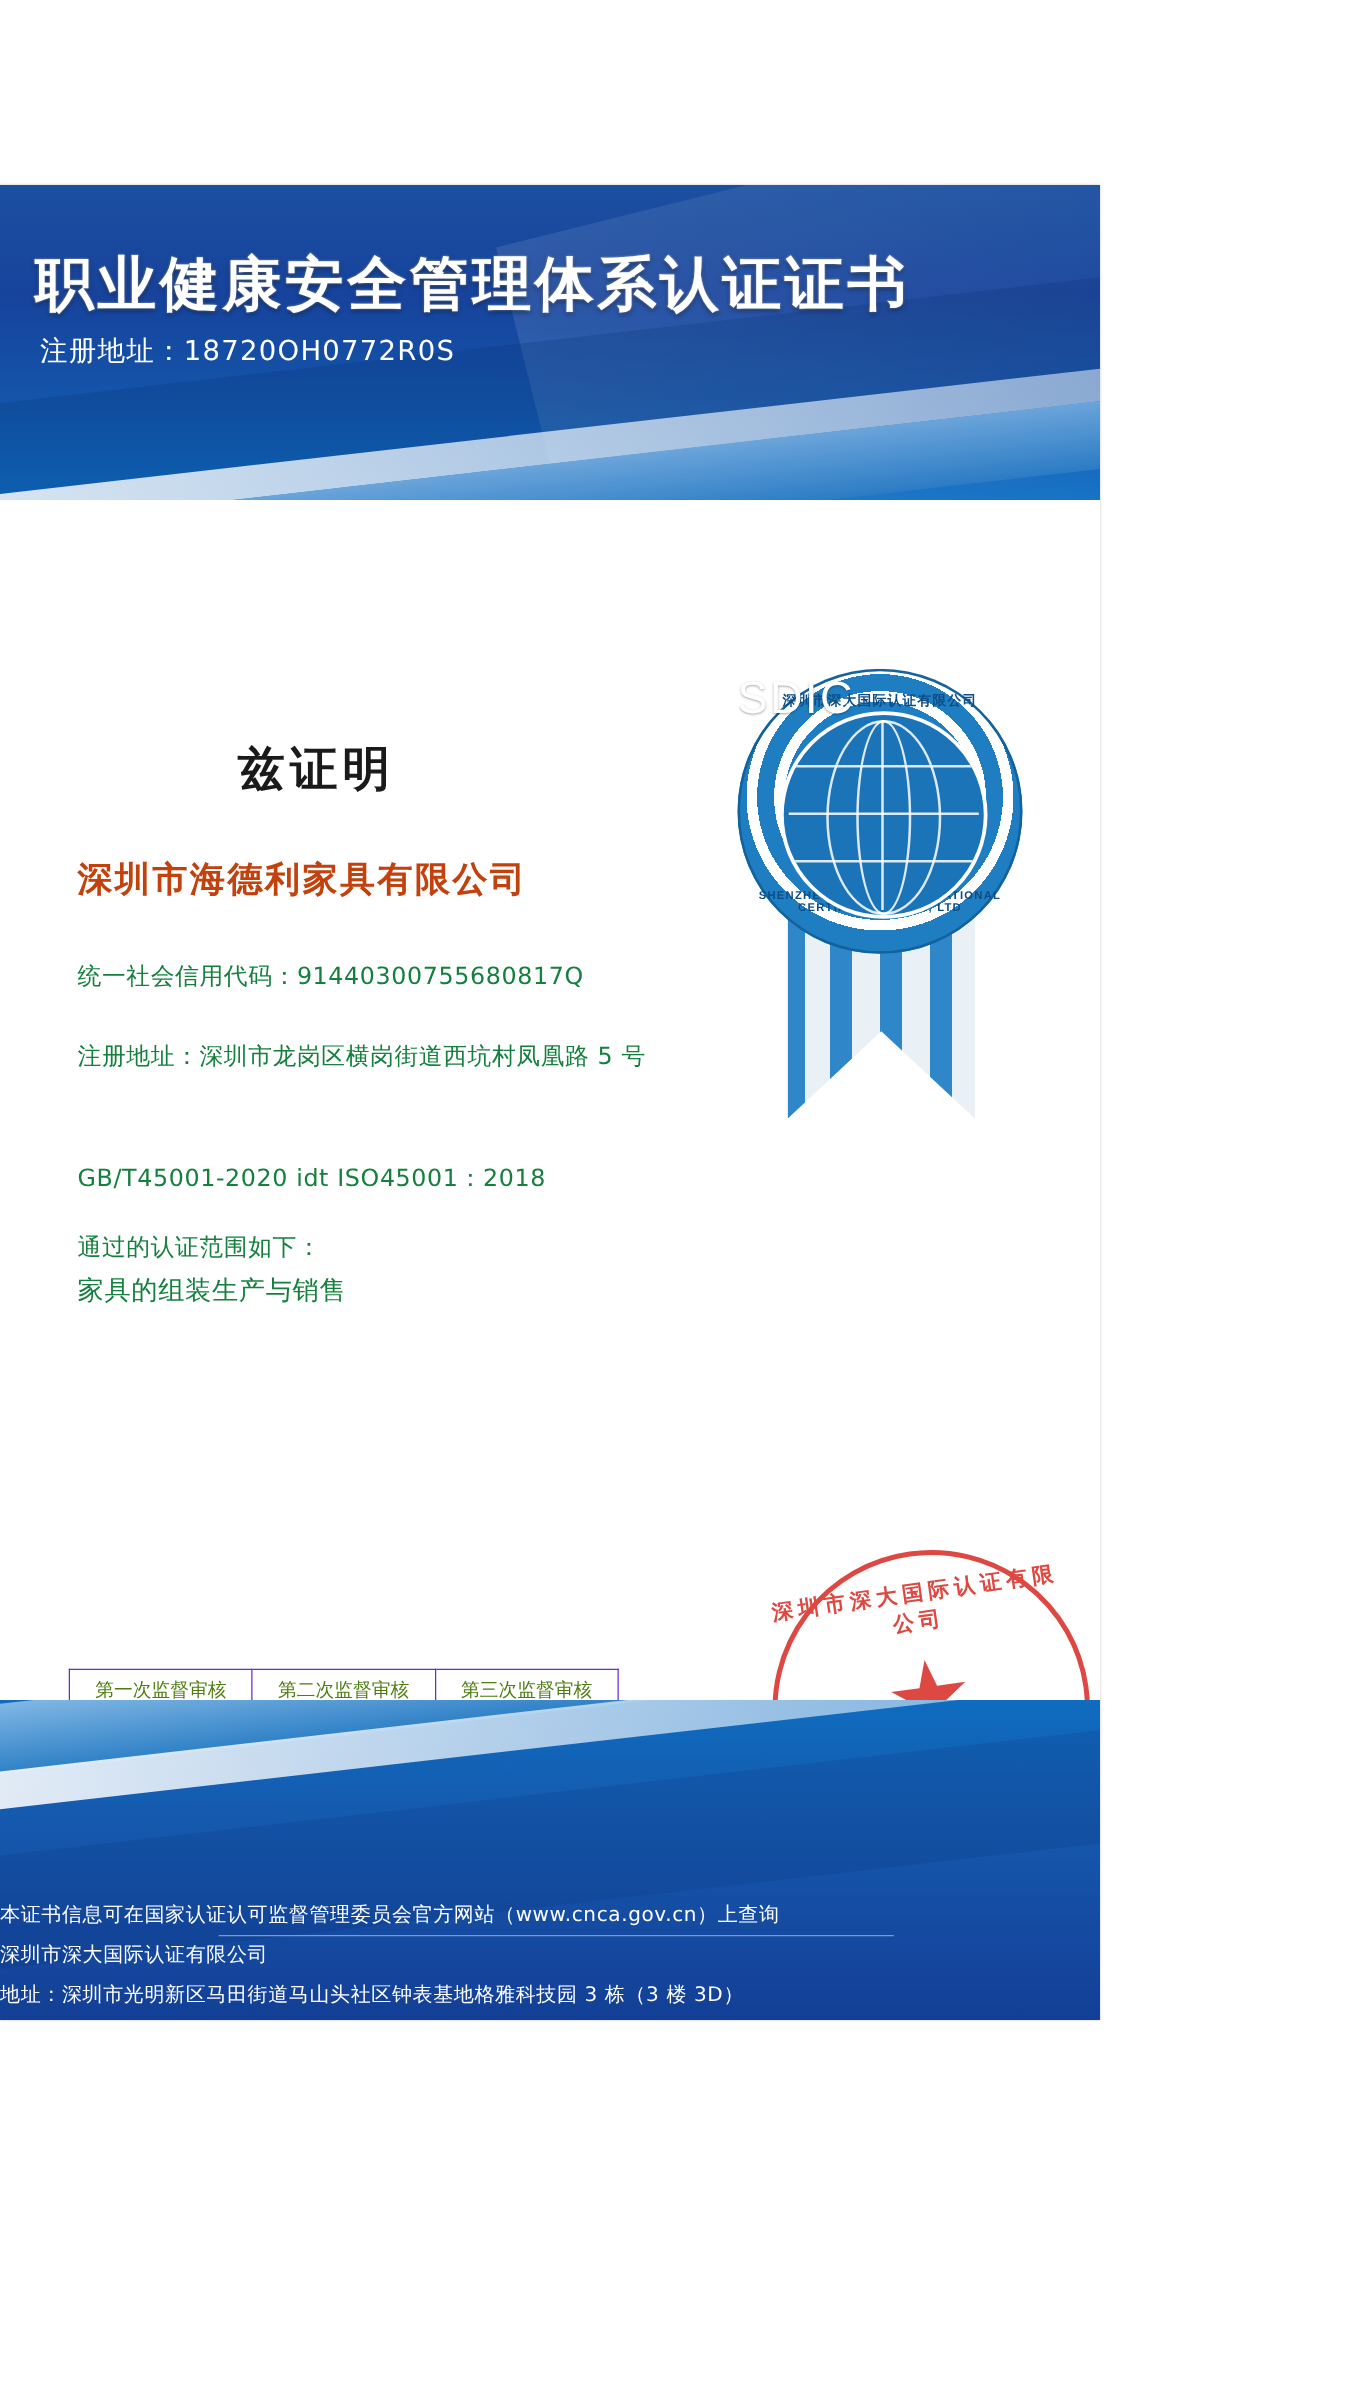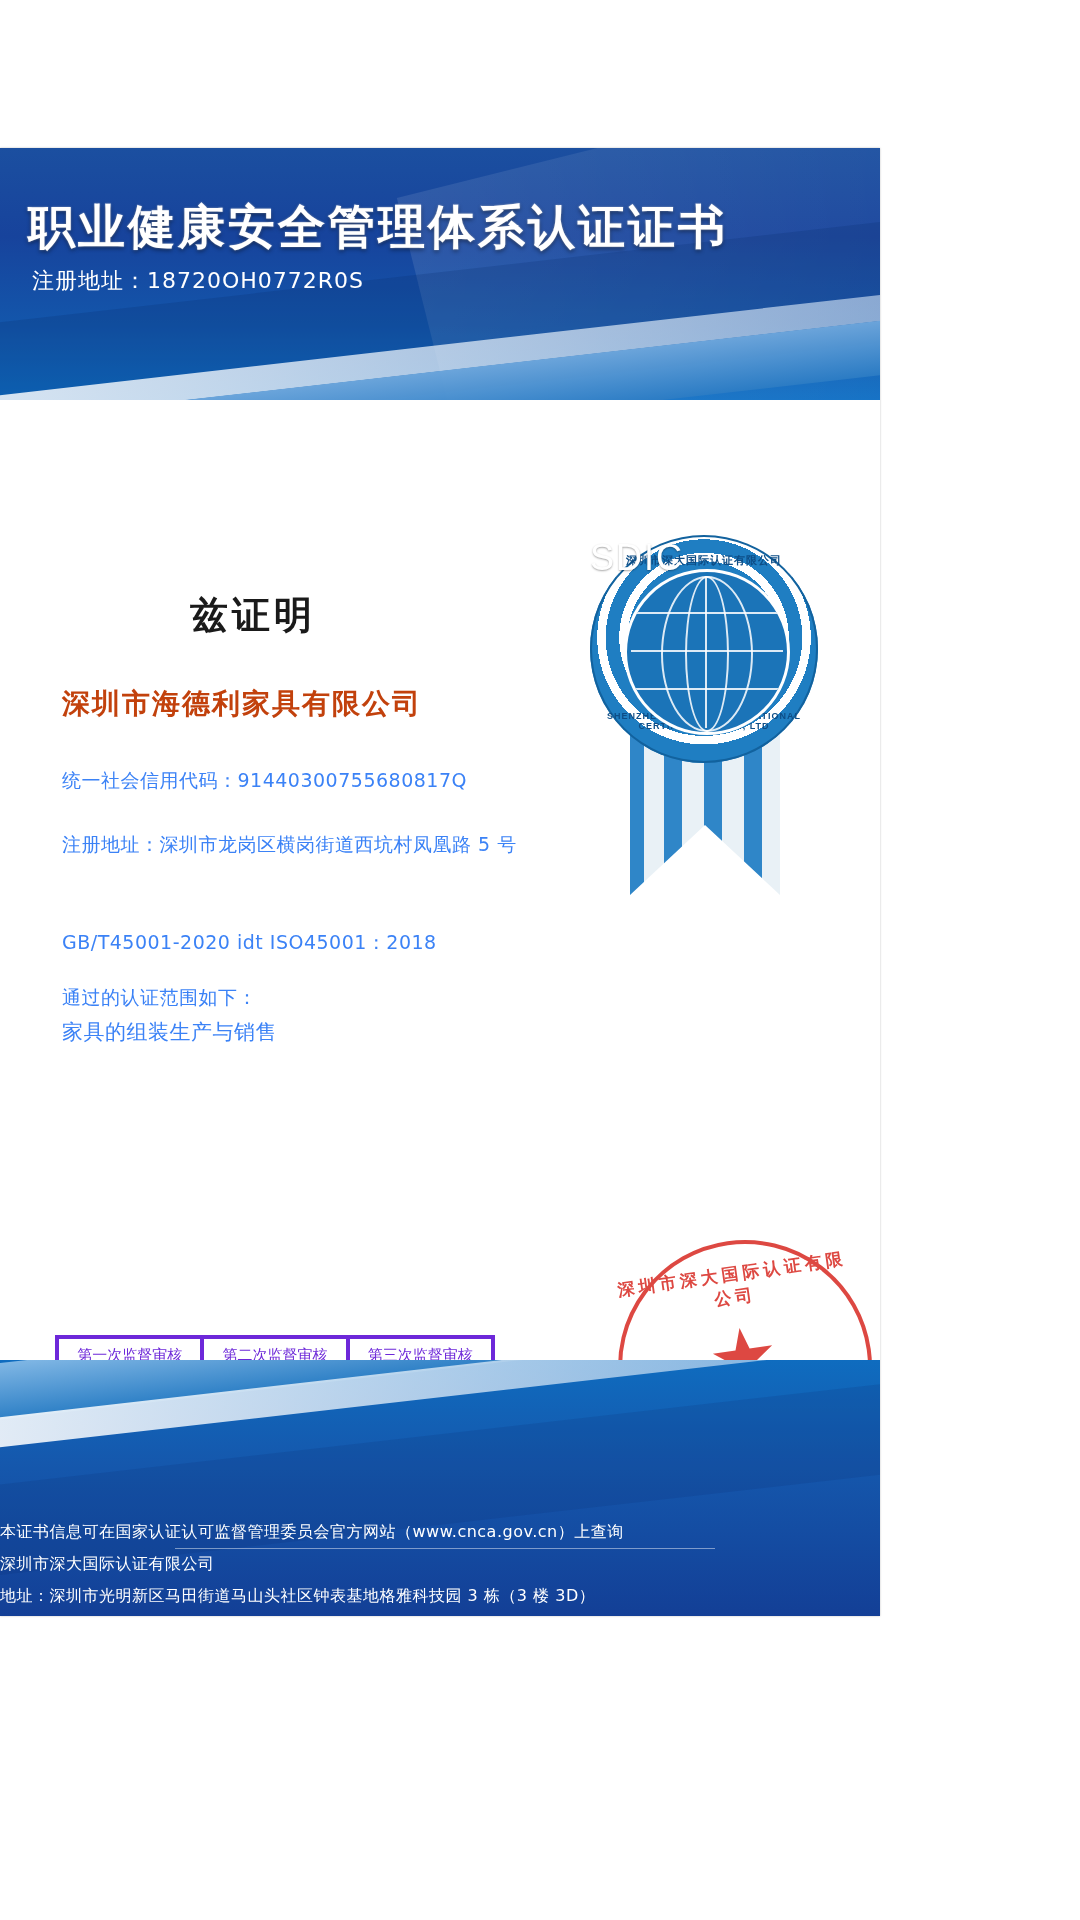--- a/index.html
+++ b/index.html
@@ -114,21 +114,21 @@
     font-size: 28px;
     font-weight: bold;
     color: #c2410c;
     letter-spacing: 2px;
     font-family: "DejaVu Sans", "Liberation Sans", sans-serif;
   }
   .info-line {
     position: absolute;
     left: 62px;
     font-size: 19px;
-    color: #3b82f6;
+    color: #15803d;
     letter-spacing: 0.5px;
     font-family: "DejaVu Sans", "Liberation Sans", sans-serif;
     white-space: nowrap;
   }
   .l-credit  { top: 368px; }
   .l-address { top: 432px; }
   .l-std-label { top: 498px; }
   .l-std-value { top: 530px; }
   .l-scope-label { top: 585px; }
   .l-scope-value { top: 618px; font-size: 21px; }
@@ -222,25 +222,25 @@
   
   .audit-table {
     position: absolute;
     left: 55px;
     top: 935px;
     width: 440px;
     border-collapse: collapse;
     font-family: "DejaVu Sans", "Liberation Sans", sans-serif;
   }
   .audit-table th {
-    border: 4px solid #6d28d9;
+    border: 1px solid #6d28d9;
     height: 30px;
     font-size: 15px;
     font-weight: normal;
-    color: #6d28d9;
+    color: #4d7c0f;
   }
   .audit-table td {
     border: 1px solid #111111;
     height: 52px;
   }
   .audit-note {
     position: absolute;
     left: 55px;
     top: 1045px;
     width: 450px;

